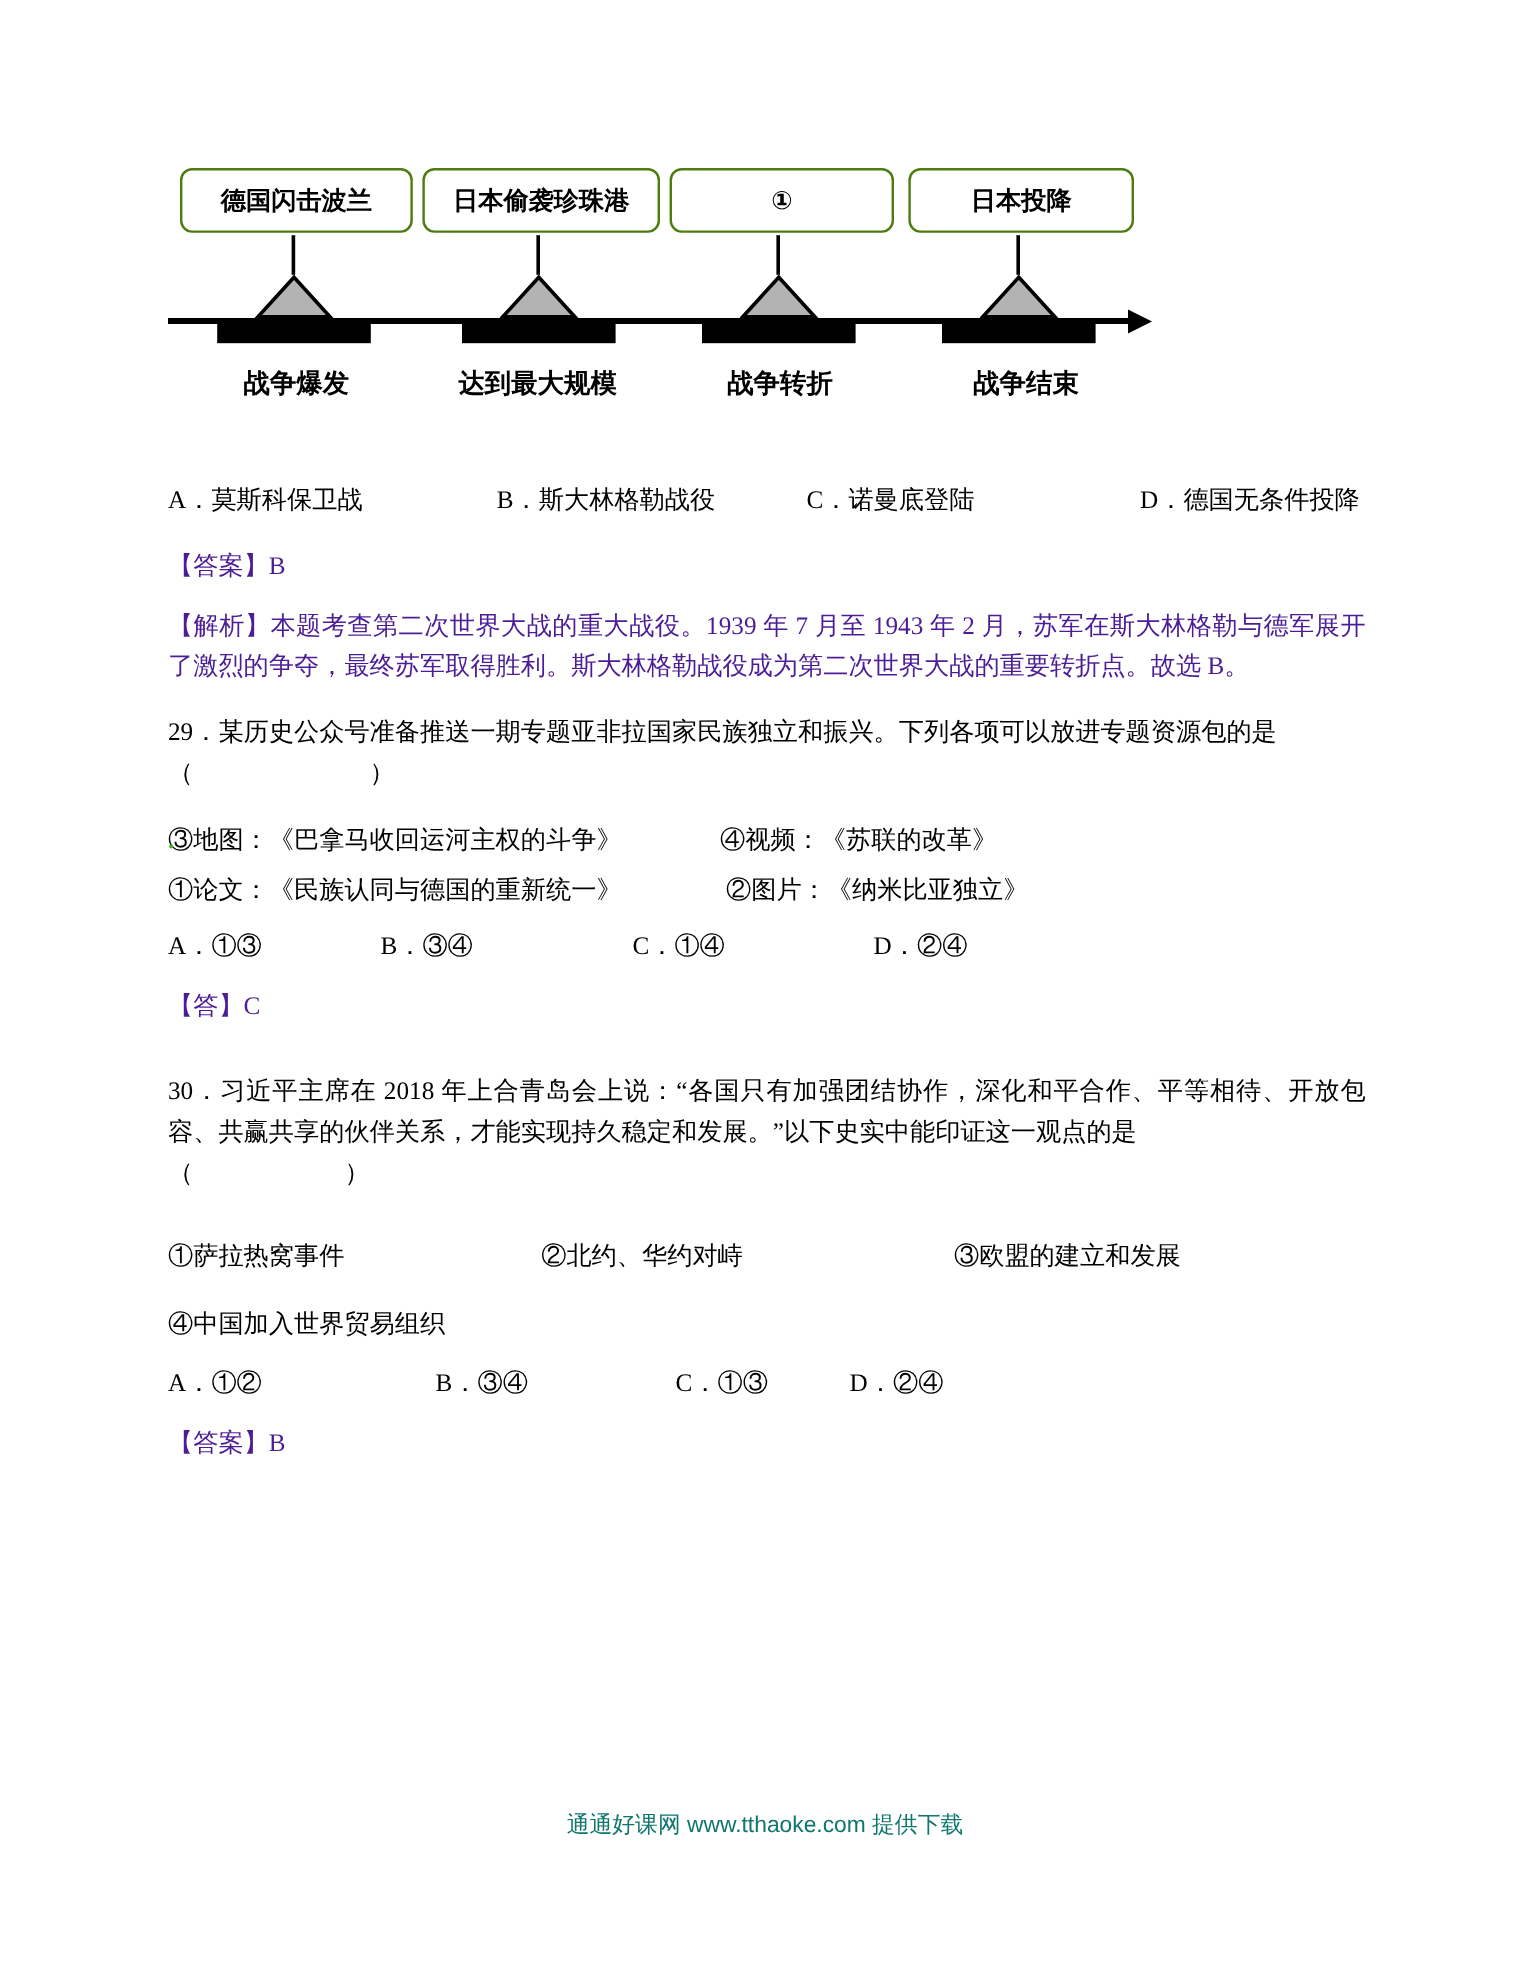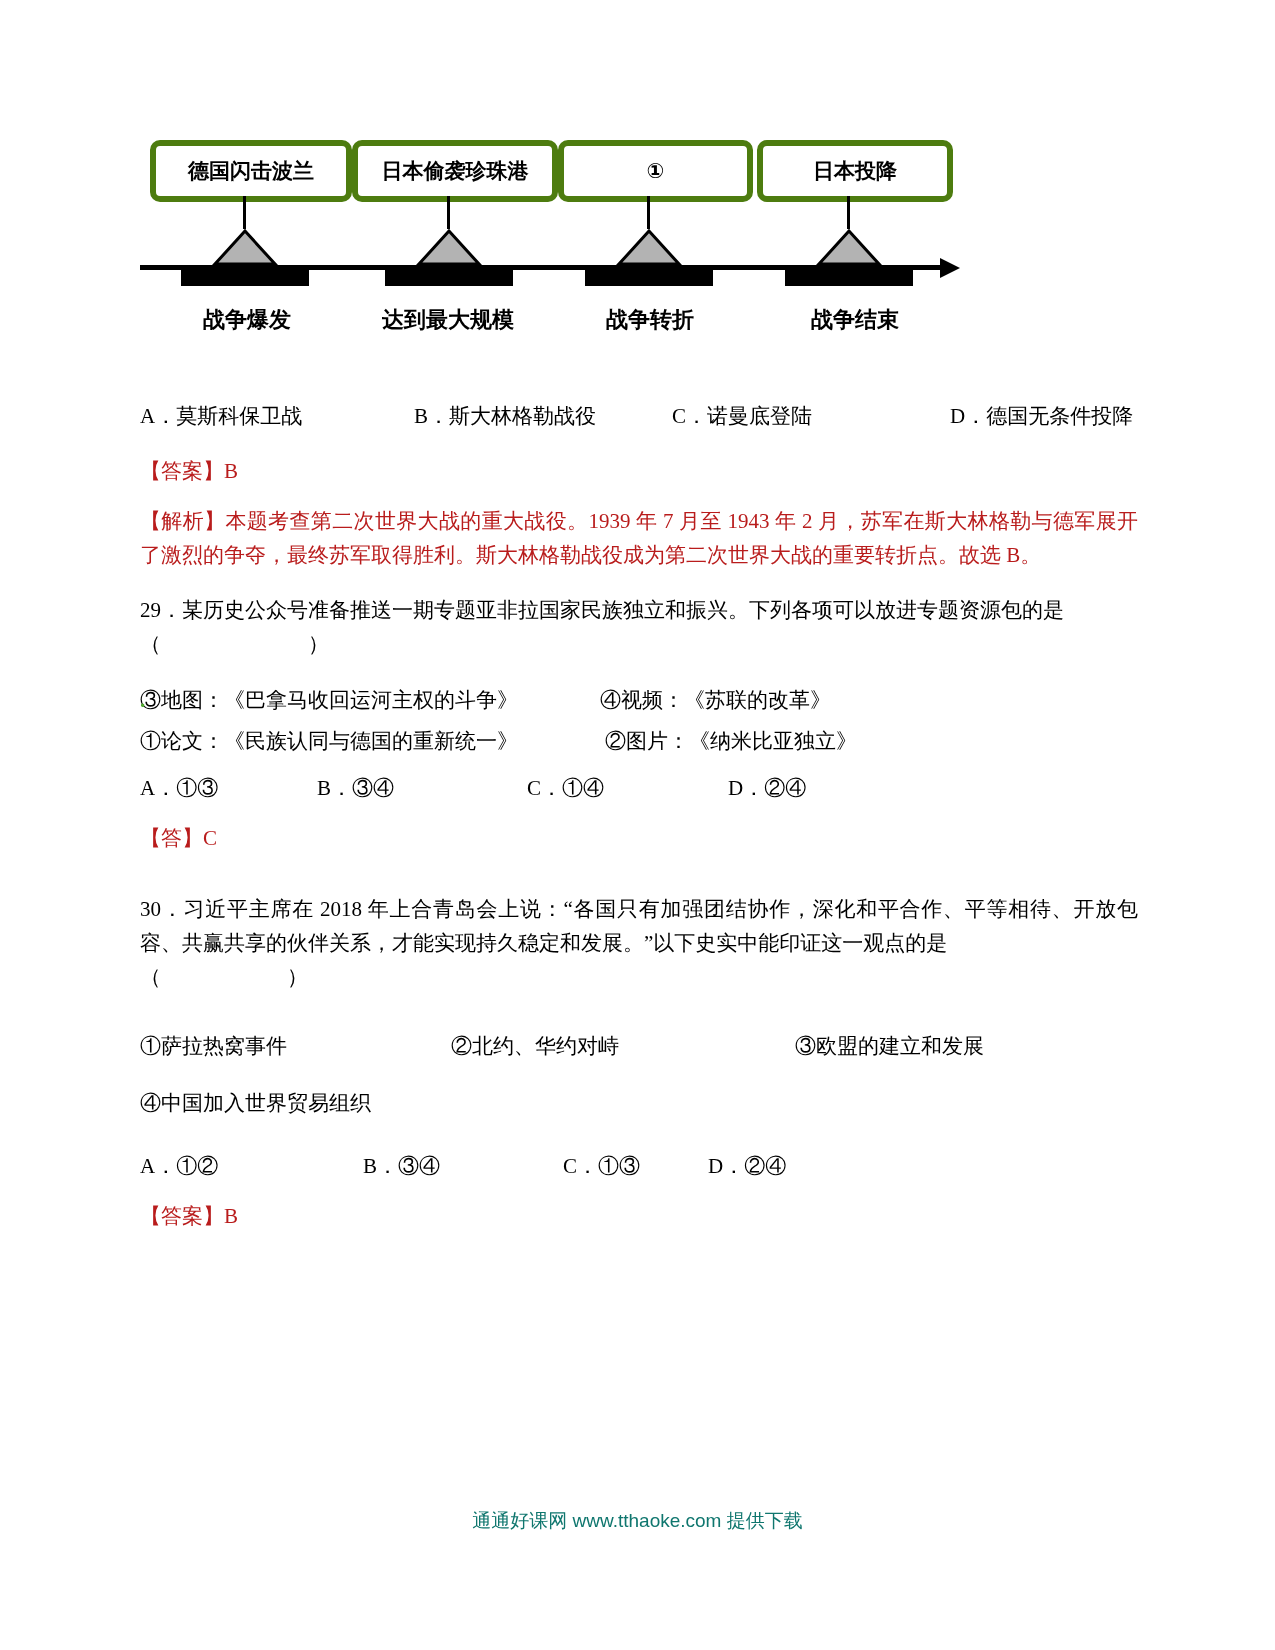--- a/index.html
+++ b/index.html
@@ -9,21 +9,21 @@
     color: #000;
     position: relative;
   }
   .page { position: relative; width: 1275px; height: 1650px; overflow: hidden; }
   .content { position: absolute; left: 140px; top: 0; width: 998px; }
 
   
   .diagram { position: relative; margin-top: 140px; height: 196px; width: 998px; }
   .ev-box {
     position: absolute; top: 0; height: 50px;
-    border: 6px solid #4d7c0f; border-radius: 10px;
+    border: 2px solid #4d7c0f; border-radius: 10px;
     display: flex; align-items: center; justify-content: center;
     font-weight: bold; font-size: 21px;
     font-family: "Liberation Sans", "DejaVu Sans", sans-serif;
     background: #fff;
   }
   .stem { position: absolute; top: 56px; height: 33px; width: 3px; background: #000; }
   .tri  { position: absolute; top: 88px; }
   .tl-line { position: absolute; top: 125px; left: 0; width: 802px; height: 5px; background: #000; }
   .tl-arrow {
     position: absolute; top: 118px; left: 800px;
@@ -36,21 +36,21 @@
   .stage {
     position: absolute; top: 165px; width: 220px; text-align: center;
     font-weight: bold; font-size: 22px;
     font-family: "Liberation Sans", "DejaVu Sans", sans-serif;
   }
 
   
   .row { position: relative; height: 27px; line-height: 27px; font-size: 21px; }
   .row span { position: absolute; white-space: nowrap; }
   .para { font-size: 21px; line-height: 34px; text-align: justify; }
-  .red { color: #b91c1c; }
+  .red { color: #4c1d95; }
   .single { font-size: 21px; line-height: 27px; }
   .green-mark { color: #4ea72e; font-weight: bold; }
 
   .footer {
     position: absolute; left: 0; top: 1508px; width: 1275px;
     text-align: center; font-size: 19px; color: #0f766e;
     font-family: "Liberation Sans", "DejaVu Sans", sans-serif;
   }
 </style>
 </head>
@@ -140,21 +140,21 @@
     <div class="para" style="margin-top:40px;">
       <span>30．习近平主席在 2018 年上合青岛会上说：“各国只有加强团结协作，深化和平合作、平等相待、开放包容、共赢共享的伙伴关系，才能实现持久稳定和发展。”以下史实中能印证这一观点的是</span><br>
       <span>（　　　　　　）</span>
     </div>
     <div class="row" style="margin-top:39px;">
       <span style="left:0;">①萨拉热窝事件</span>
       <span style="left:311px;">②北约、华约对峙</span>
       <span style="left:655px;">③欧盟的建立和发展</span>
     </div>
     <div class="single" style="margin-top:30px;">④中国加入世界贸易组织</div>
-    <div class="row" style="margin-top:36px;">
+    <div class="row" style="margin-top:22px;">
       <span style="left:0;">A．①②</span>
       <span style="left:223px;">B．③④</span>
       <span style="left:423px;">C．①③</span>
       <span style="left:568px;">D．②④</span>
     </div>
     <div class="single red" style="margin-top:23px;">【答案】B</div>
 
   </div>
 
   <div class="footer">通通好课网 www.tthaoke.com 提供下载</div>

